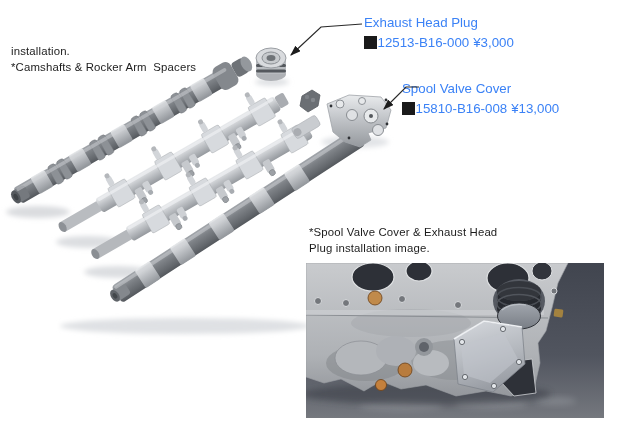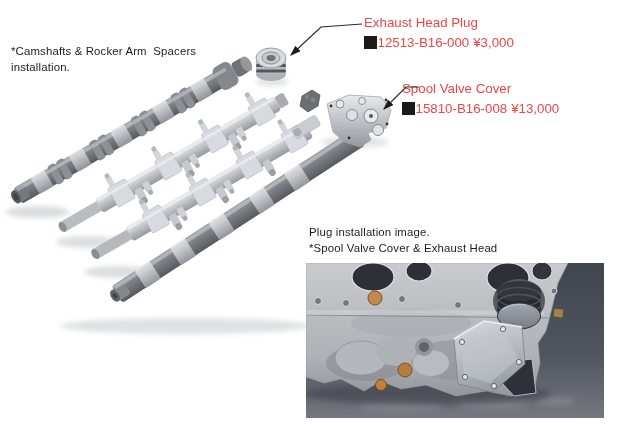--- a/index.html
+++ b/index.html
@@ -7,38 +7,38 @@
     position:relative;width:621px;height:425px;overflow:hidden;
     background:#ffffff;font-family:"Liberation Sans",sans-serif;color:#1c1c1c;
   }
   .caption{
     position:absolute;font-size:11.4px;line-height:15.8px;
     color:#1c1c1c;letter-spacing:0.15px;
   }
   .caption div{white-space:pre;}
   #caption-left{left:11px;top:44px;}
   #caption-right{left:309px;top:224px;line-height:16.2px;}
-  .annotation{position:absolute;font-size:13.3px;line-height:19.5px;color:#ef4444;}
+  .annotation{position:absolute;font-size:13.3px;line-height:19.5px;color:#3b82f6;}
   #annotation-exhaust-plug{left:364px;top:13px;}
   #annotation-spool-cover{left:402px;top:79px;}
   .part-line{display:flex;align-items:center;}
   .bullet{width:12.5px;height:12.5px;background:#1a1a1a;display:inline-block;margin-right:1px;flex:0 0 auto;}
   .price{margin-left:4px;}
   .overlay{position:absolute;left:0;top:0;pointer-events:none;}
   #camshafts-photo{position:absolute;left:0;top:40px;}
   #engine-photo{position:absolute;left:306px;top:263px;}
 </style>
 </head>
 <body>
 
 <div class="page">
 
   <div class="caption" id="caption-left">
+    <div>installation.</div>
     <div>*Camshafts &amp; Rocker Arm  Spacers</div>
-    <div>installation.</div>
   </div>
 
   <svg id="camshafts-photo" width="400" height="300" viewBox="0 0 400 300">
     <defs>
       <linearGradient id="gDark" x1="0" y1="0" x2="0" y2="1">
         <stop offset="0" stop-color="#a3a7ac"></stop>
           <stop offset="0.35" stop-color="#7e8287"></stop>
         <stop offset="0.8" stop-color="#63676c"></stop>
           <stop offset="1" stop-color="#54585d"></stop>
       </linearGradient>
@@ -229,22 +229,22 @@
   <div class="annotation" id="annotation-spool-cover">
     <div>Spool Valve Cover</div>
     <div class="part-line">
       <span class="bullet"></span>
       <span>15810-B16-008</span>
       <span class="price">¥13,000</span>
     </div>
   </div>
 
   <div class="caption" id="caption-right">
+    <div>*Spool Valve Cover &amp; Exhaust Head</div>
     <div>Plug installation image.</div>
-    <div>*Spool Valve Cover &amp; Exhaust Head</div>
   </div>
 
   <svg id="engine-photo" width="298" height="155" viewBox="0 0 298 155">
     <defs>
       <linearGradient id="gBg" x1="0" y1="0" x2="0" y2="1">
         <stop offset="0" stop-color="#41454f"></stop>
           <stop offset="0.6" stop-color="#51555f"></stop>
         <stop offset="1" stop-color="#75787e"></stop>
       </linearGradient>
       <linearGradient id="gEngine" x1="0" y1="0" x2="0" y2="1">

